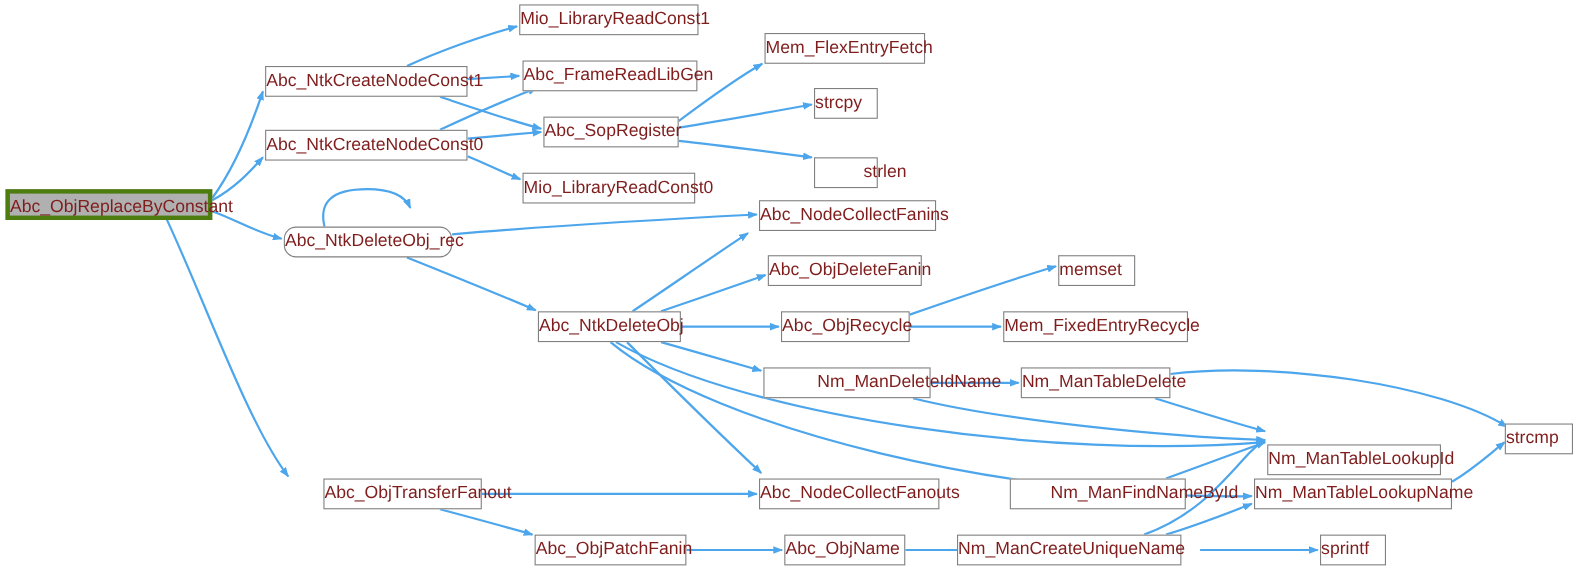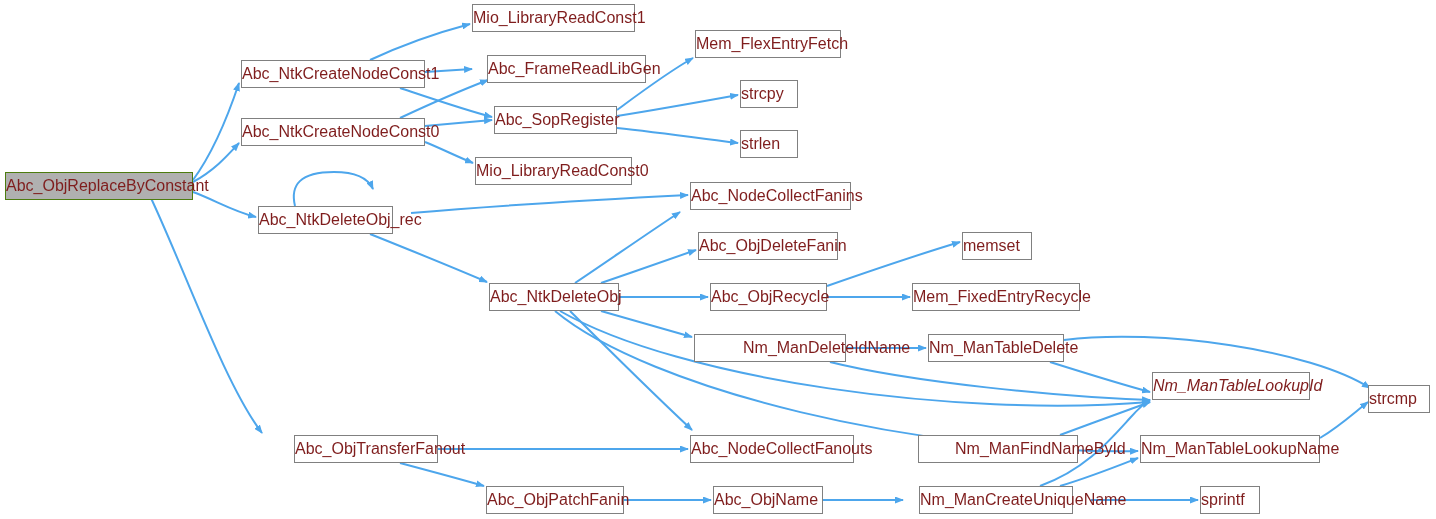--- a/index.html
+++ b/index.html
@@ -2,21 +2,21 @@
 <html><head>
 <meta charset="utf-8">
 <style>
   html,body{margin:0;padding:0;background:#ffffff;}
   #canvas{position:relative;width:1436px;height:519px;background:#ffffff;
           font-family:"Liberation Sans","DejaVu Sans",sans-serif;overflow:hidden;}
   svg.edges{position:absolute;left:0;top:0;width:1436px;height:519px;}
   .node{position:absolute;box-sizing:border-box;border:1px solid #808080;
         background:#ffffff;color:#7f1d1d;font-size:16px;line-height:26px;
         white-space:nowrap;height:28px;}
-  .node.root{background:#b0b0b0;border:1px solid #4d7c0f;}
+  .node.root{background:#b0b0b0;border:4px solid #4d7c0f;}
   .node span{display:block;}
 </style>
 </head>
 <body>
 
 <div id="canvas">
   <svg class="edges">
     <defs>
       <marker id="arrow" markerWidth="9" markerHeight="7" refX="8" refY="3.5" orient="auto" markerUnits="userSpaceOnUse">
         <polygon points="0 0, 9 3.5, 0 7" fill="#4da6ec"></polygon>
@@ -66,51 +66,51 @@
   <div id="node-layer">
       <div class="node root" style="left: 5px; top: 172px; width: 188px;">
         <span>Abc_ObjReplaceByConstant</span>
       </div>
       <div class="node" style="left: 241px; top: 60px; width: 184px;">
         <span>Abc_NtkCreateNodeConst1</span>
       </div>
       <div class="node" style="left: 241px; top: 118px; width: 184px;">
         <span>Abc_NtkCreateNodeConst0</span>
       </div>
-      <div class="node" style="left: 258px; top: 206px; width: 135px;">
+      <div class="node" style="left: 258px; top: 206px; width: 153px; border-radius: 11px;">
         <span>Abc_NtkDeleteObj_rec</span>
       </div>
       <div class="node" style="left: 258px; top: 435px; width: 144px; margin-left: 36px;">
         <span>Abc_ObjTransferFanout</span>
       </div>
       <div class="node" style="left: 472px; top: 4px; width: 163px;">
         <span>Mio_LibraryReadConst1</span>
       </div>
-      <div class="node" style="left: 475px; top: 55px; width: 159px; margin-left: 12px;">
+      <div class="node" style="left: 475px; top: 55px; width: 159px;">
         <span>Abc_FrameReadLibGen</span>
       </div>
       <div class="node" style="left: 494px; top: 106px; width: 123px;">
         <span>Abc_SopRegister</span>
       </div>
       <div class="node" style="left: 475px; top: 157px; width: 157px;">
         <span>Mio_LibraryReadConst0</span>
       </div>
       <div class="node" style="left: 489px; top: 283px; width: 130px;">
         <span>Abc_NtkDeleteObj</span>
       </div>
       <div class="node" style="left: 486px; top: 486px; width: 138px;">
         <span>Abc_ObjPatchFanin</span>
       </div>
       <div class="node" style="left: 695px; top: 30px; width: 146px;">
         <span>Mem_FlexEntryFetch</span>
       </div>
       <div class="node" style="left: 740px; top: 80px; width: 58px;">
         <span>strcpy</span>
       </div>
-      <div class="node" style="left: 740px; top: 130px; width: 58px;">
+      <div class="node" style="left: 740px; top: 143px; width: 58px; padding-left: 44px;">
         <span>strlen</span>
       </div>
       <div class="node" style="left: 690px; top: 182px; width: 161px;">
         <span>Abc_NodeCollectFanins</span>
       </div>
       <div class="node" style="left: 698px; top: 232px; width: 140px;">
         <span>Abc_ObjDeleteFanin</span>
       </div>
       <div class="node" style="left: 710px; top: 283px; width: 117px;">
         <span>Abc_ObjRecycle</span>
@@ -129,24 +129,24 @@
       </div>
       <div class="node" style="left: 912px; top: 283px; width: 168px;">
         <span>Mem_FixedEntryRecycle</span>
       </div>
       <div class="node" style="left: 928px; top: 334px; width: 136px;">
         <span>Nm_ManTableDelete</span>
       </div>
       <div class="node" style="left: 918px; top: 435px; width: 160px; padding-left: 36px;">
         <span>Nm_ManFindNameById</span>
       </div>
-      <div class="node" style="left: 919px; top: 486px; width: 154px;">
+      <div class="node" style="left: 870px; top: 486px; width: 204px;">
         <span>Nm_ManCreateUniqueName</span>
       </div>
-      <div class="node" style="left: 1152px; top: 372px; width: 158px; font-style: italic;">
+      <div class="node" style="left: 1152px; top: 404px; width: 158px;">
         <span>Nm_ManTableLookupId</span>
       </div>
       <div class="node" style="left: 1140px; top: 435px; width: 180px;">
         <span>Nm_ManTableLookupName</span>
       </div>
       <div class="node" style="left: 1200px; top: 486px; width: 60px;">
         <span>sprintf</span>
       </div>
       <div class="node" style="left: 1368px; top: 385px; width: 62px;">
         <span>strcmp</span>

